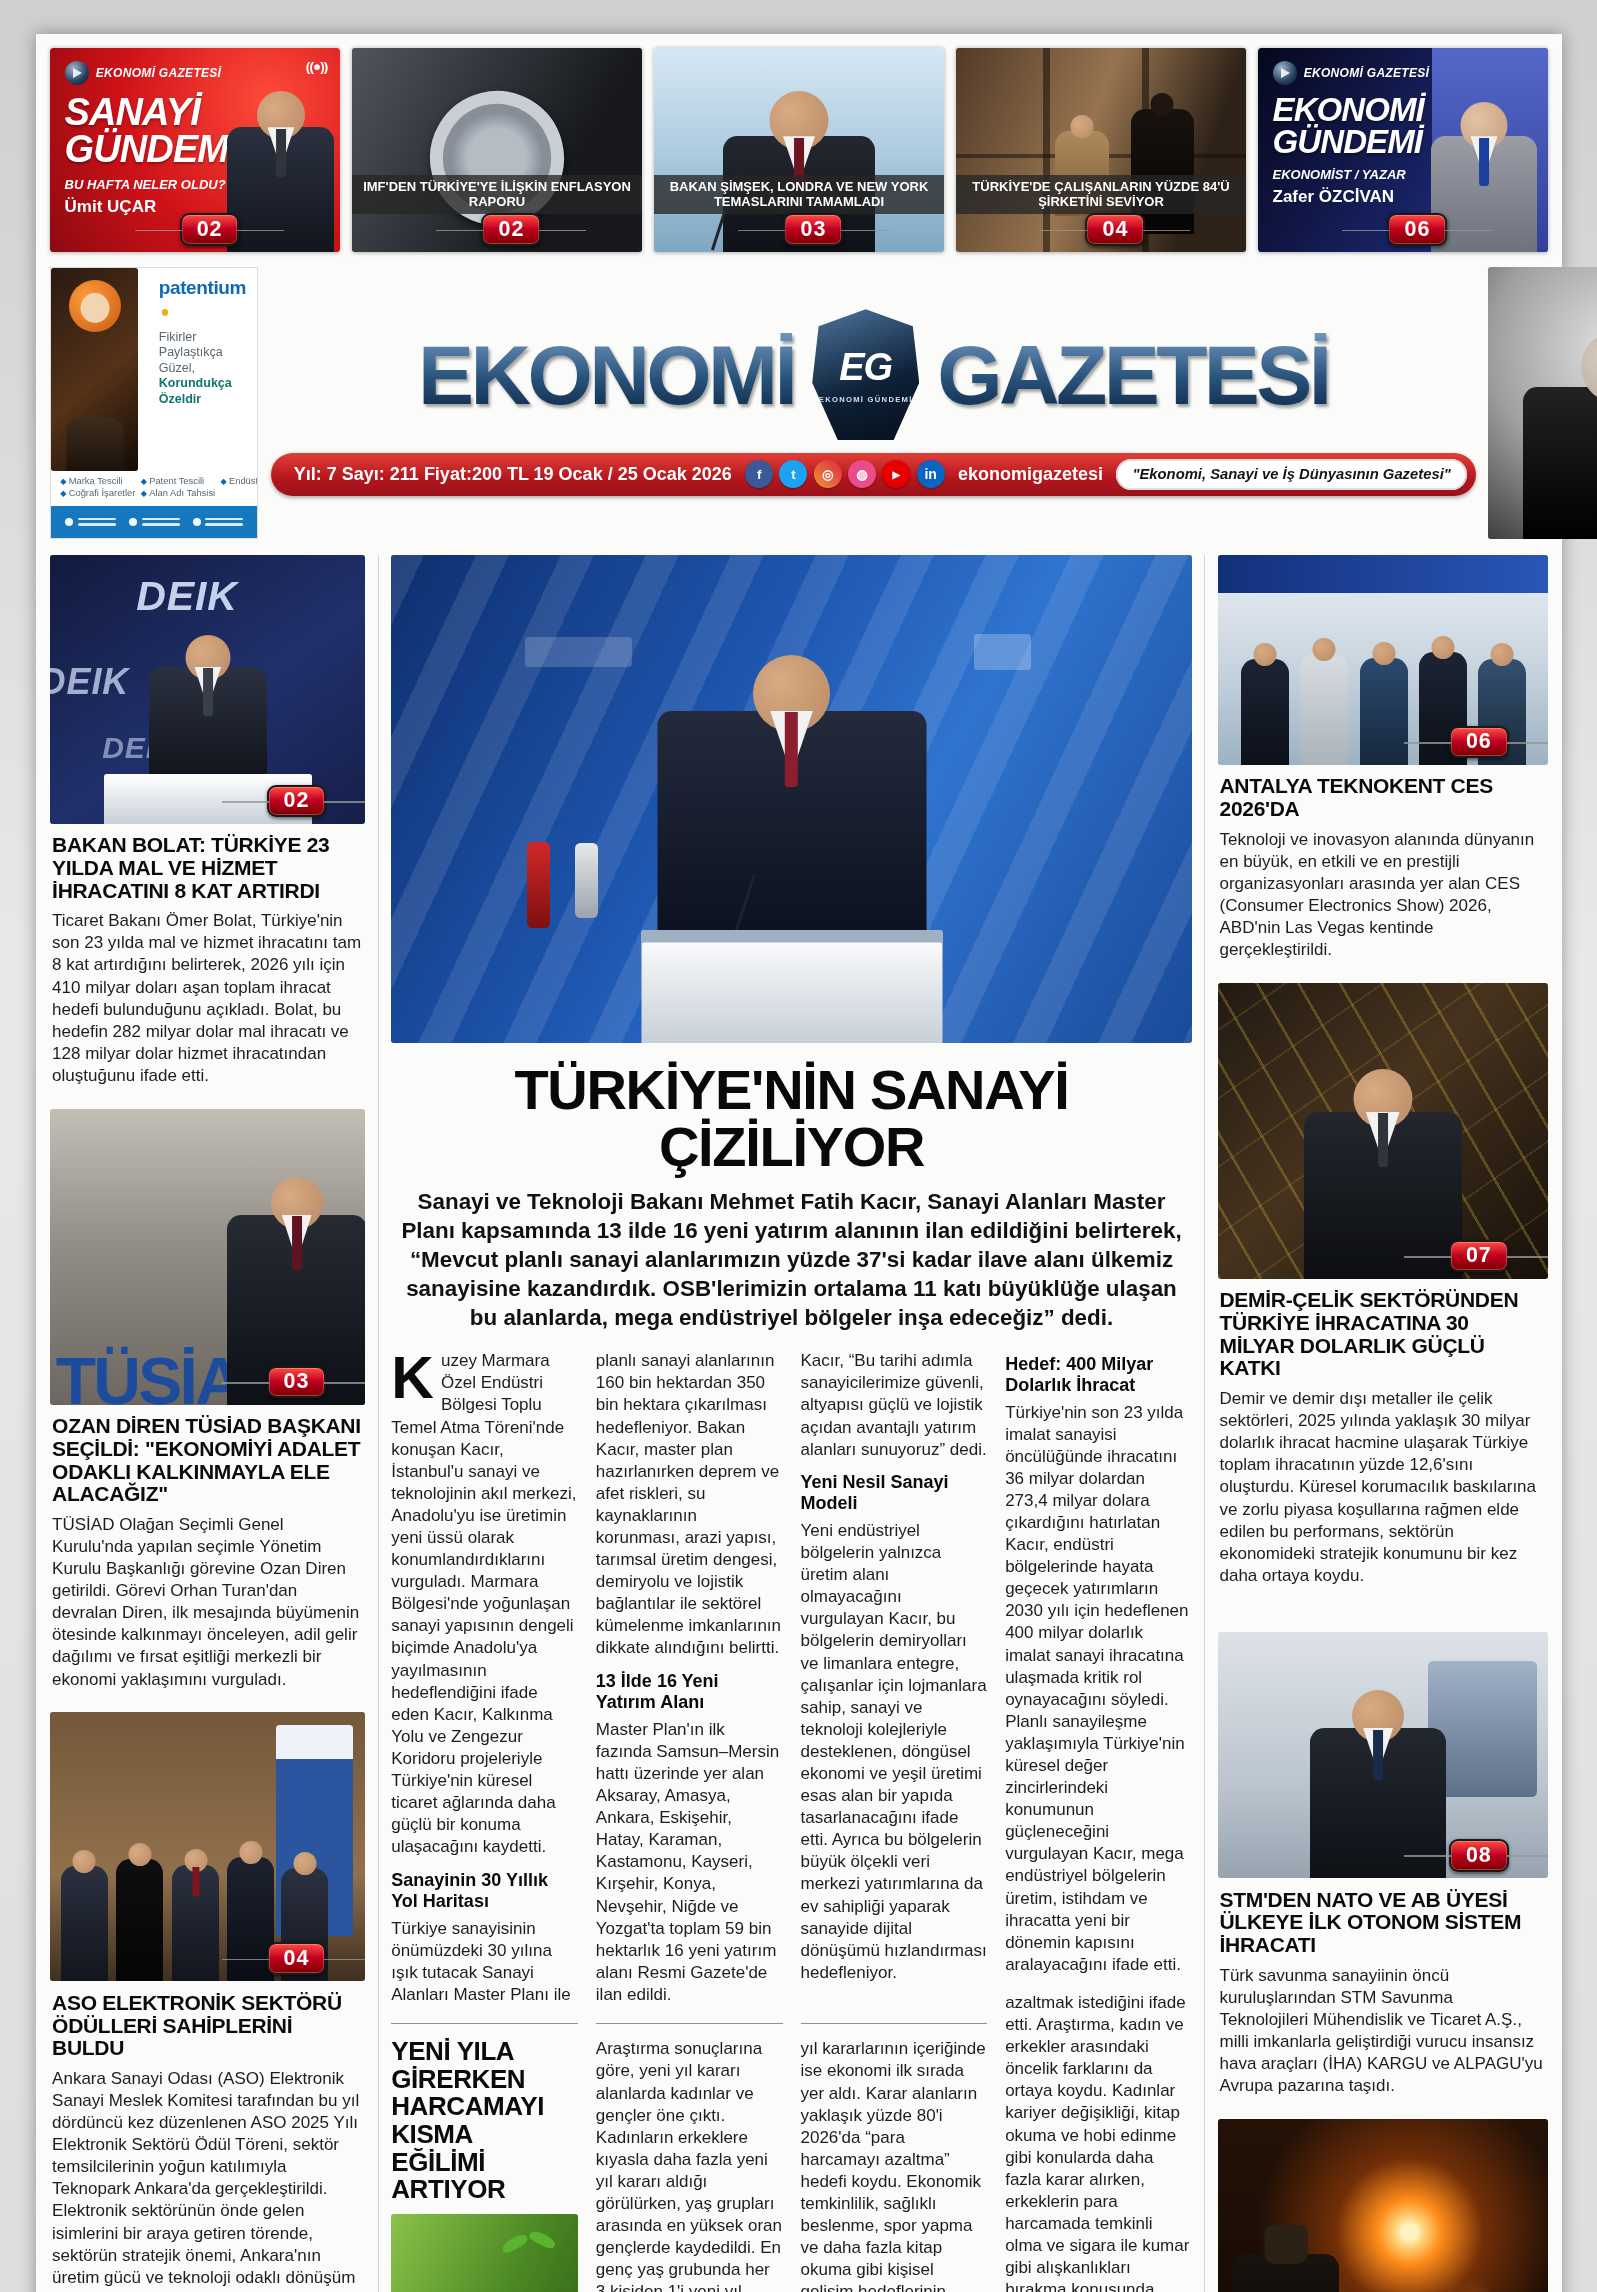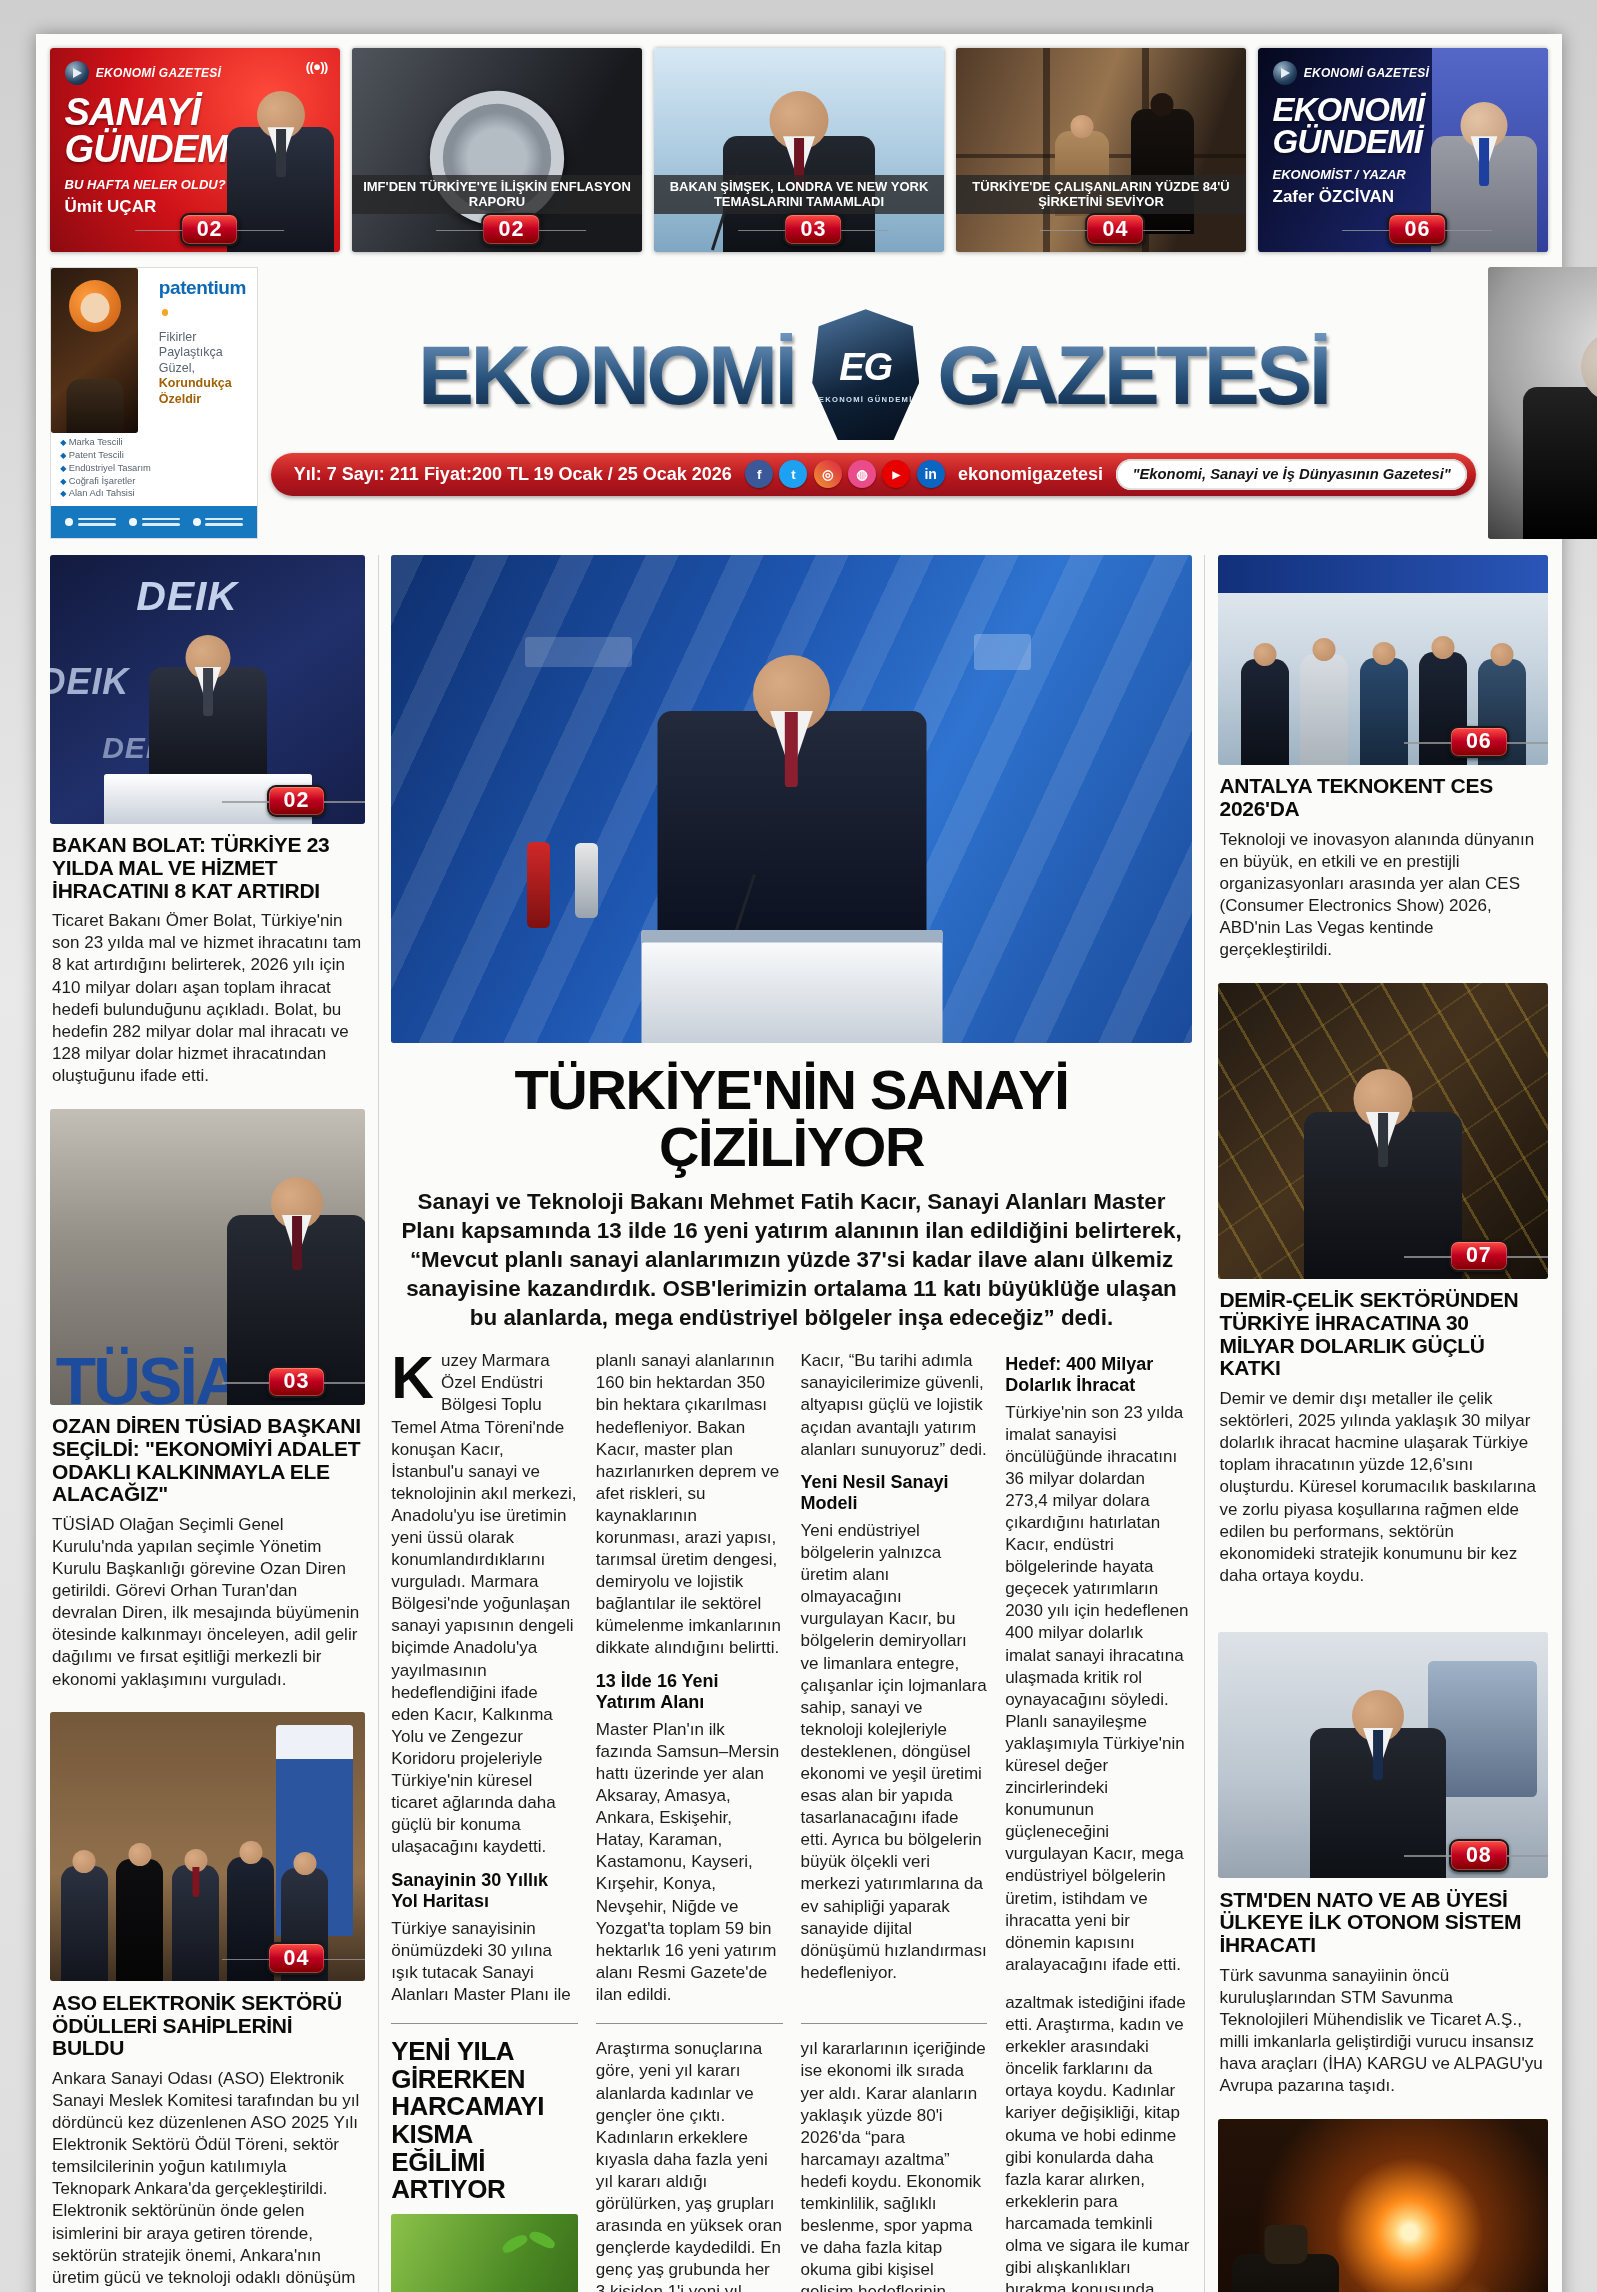--- a/index.html
+++ b/index.html
@@ -82,22 +82,22 @@
 
   
   .masthead { display:grid; grid-template-columns: 208px 1fr 258px; gap: 12.5px; height: 272px; margin-bottom: 16px; }
   .ad { background:#fff; border:0.9px solid #dcdcdc; display:flex; flex-direction:column; overflow:hidden; }
   .ad-top { display:flex; flex: 1; gap: 12px; }
   .ad-photo { width: 42%; }
   .ad-right { flex:1; padding: 9px 7.2px 3.6px 9px; }
   .ad-logo { color:#0d69b4; font-weight:800; font-size:19px; letter-spacing:-0.4px; }
   .ad-logo::after { content:''; display:inline-block; width:6.3px; height:6.3px; border-radius:50%; background:#f5a623; margin-left:2.7px; }
   .ad-slogan { margin-top:9px; font-size:12.5px; line-height:1.25; color:#5a6570; }
-  .ad-slogan .strong { color:#a16207; font-weight:700; }
-  .ad-services { list-style:none; padding: 3.6px 9px 7.2px; display:grid; grid-template-columns: 1fr; gap: 1.8px 5.4px; }
+  .ad-slogan .strong { color:#0f766e; font-weight:700; }
+  .ad-services { list-style:none; padding: 3.6px 9px 7.2px; display:grid; grid-template-columns: 1fr 1fr 1fr; gap: 1.8px 5.4px; }
   .ad-services li { font-size: 9.4px; color:#5a6570; white-space: nowrap; }
   .ad-services li::before { content:'◆ '; color:#0d69b4; font-size: 8px; }
   .ad-contact { height: 32px; background:#1679c0; display:flex; align-items:center; justify-content:space-around; padding:0 7.2px; }
   .c-item { display:flex; align-items:center; gap:4.5px; }
   .cdot { width:8px; height:8px; border-radius:50%; background:#fff; opacity:.95; }
   .cbars span { display:block; width:38px; height:2.7px; background:rgba(255,255,255,.85); border-radius:1.8px; margin:2.7px 0; }
 
   .mast-center { display:flex; flex-direction:column; justify-content:center; gap: 12.5px; }
   .mast-title { display:flex; align-items:center; justify-content:center; gap: 18px; }
   .mast-word { font-weight: 800; font-size: 84px; letter-spacing: -3.6px; line-height: 1;

